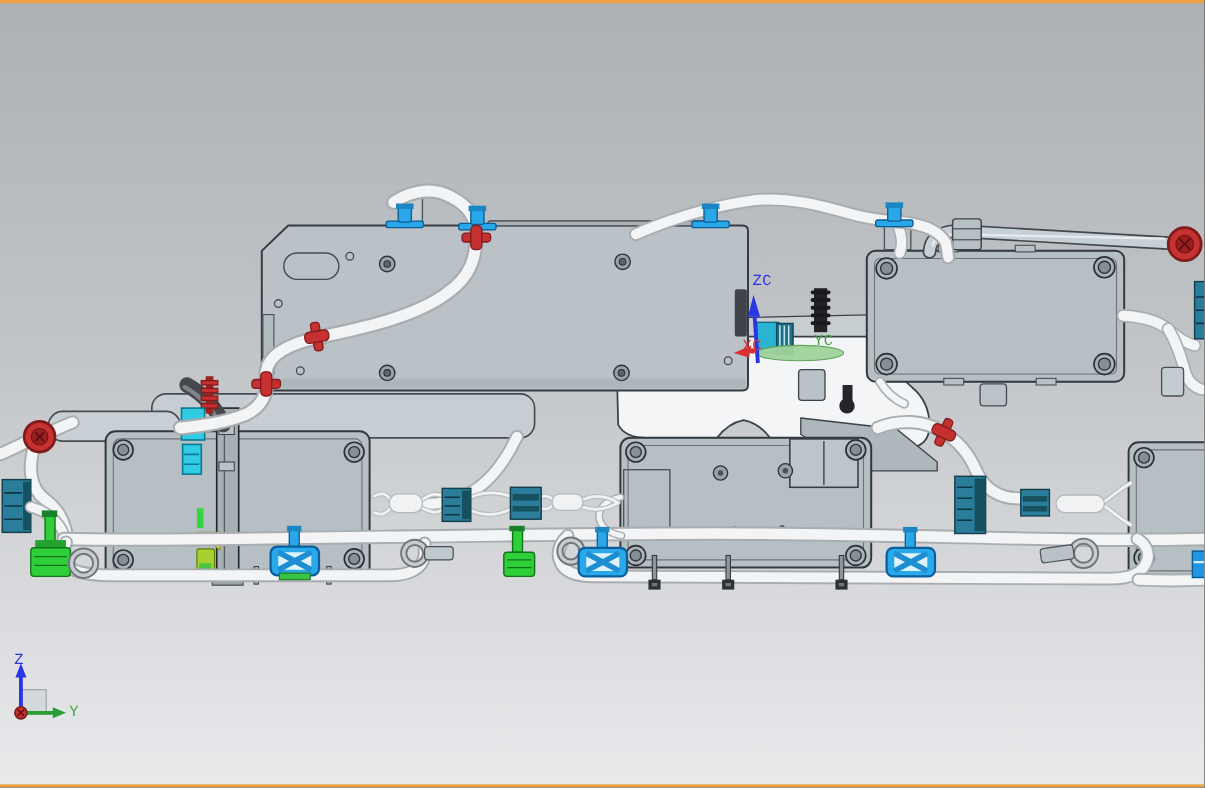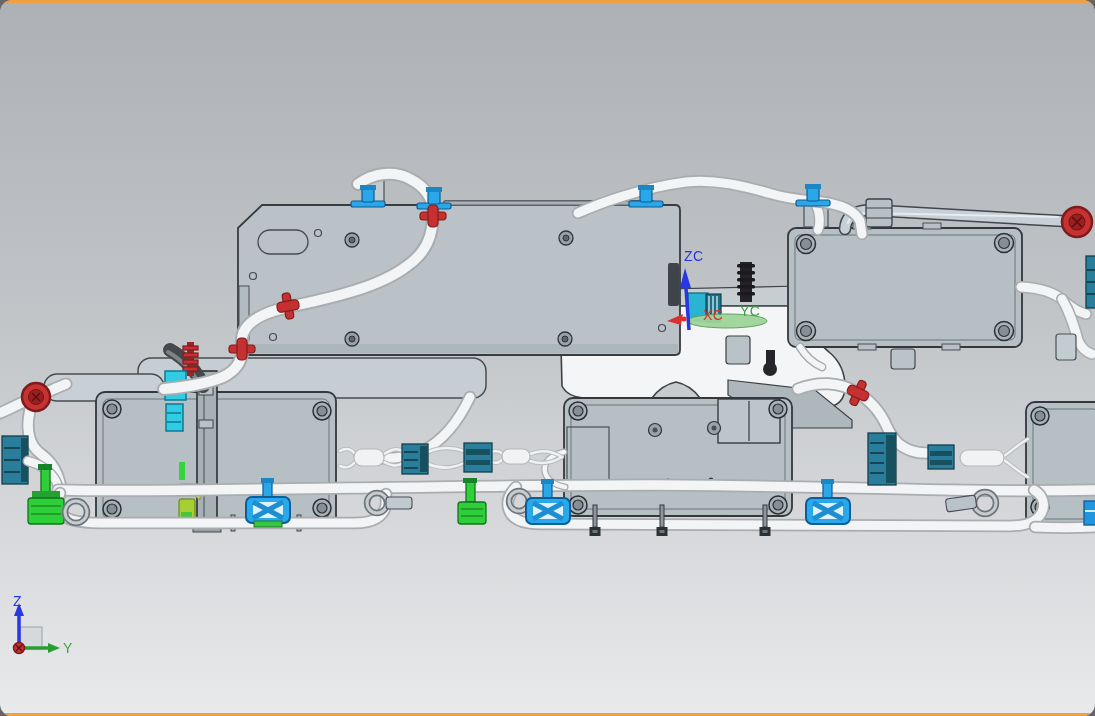--- a/index.html
+++ b/index.html
@@ -1,20 +1,19 @@
 <!DOCTYPE html>
 <html><head>
 <meta charset="utf-8">
 <style>
   html,body{margin:0;padding:0;background:#666;}
   .viewport{
     position:relative;width:1095px;height:716px;overflow:hidden;
     background:linear-gradient(180deg,#adb0b4 0%,#c2c5c8 45%,#e9eaec 100%);
-    font-family:Liberation Sans, sans-serif;
-    border-radius:12px;
+    font-family:Liberation Mono, monospace;
   }
   .vp-border{position:absolute;left:0;width:1095px;height:3px;background:#f0a043;}
   .vp-border.top{top:0;}
   .vp-border.bottom{bottom:0;}
   .geom{position:absolute;left:0;top:0;}
   .lbl{position:absolute;font-size:14px;font-weight:500;letter-spacing:.5px;line-height:1;}
   .tubeO{fill:none;stroke:#a9adb0;stroke-linecap:round;}
   .tubeF{fill:none;stroke:#f3f4f5;stroke-linecap:round;}
   .wireO{fill:none;stroke:#b9bcbe;stroke-width:4.5;stroke-linecap:round;}
   .wireF{fill:none;stroke:#f0f1f2;stroke-width:2.5;stroke-linecap:round;}
@@ -422,18 +421,18 @@
       <polygon points="19,603 14,616 24,616" fill="#2a35e3"></polygon>
       <line x1="19" y1="648" x2="50" y2="648" stroke="#2a9e35" stroke-width="3.5"></line>
       <polygon points="60,648 48,643 48,653" fill="#2a9e35"></polygon>
       <circle cx="19" cy="648" r="5.5" fill="#c53030" stroke="#7c1d1d" stroke-width="1.5"></circle>
       <path d="M 16,645 L 22,651 M 22,645 L 16,651" stroke="#5a1010" stroke-width="1.3"></path>
     </g>
   </svg>
 
   <div class="lbl" style="left:684px;top:249px;color:#2a35e3;">ZC</div>
   <div class="lbl" style="left:740px;top:304px;color:#3fa23f;">YC</div>
-  <div class="lbl" style="left:675px;top:308px;color:#d93030;margin-left:28px;">XC</div>
+  <div class="lbl" style="left:675px;top:308px;color:#d93030;">XC</div>
   <div class="lbl" style="left:13px;top:594px;color:#2a35e3;">Z</div>
   <div class="lbl" style="left:63px;top:641px;color:#3fa23f;">Y</div>
 
   <div class="vp-border bottom"></div>
 </div>
 
 </body></html>

